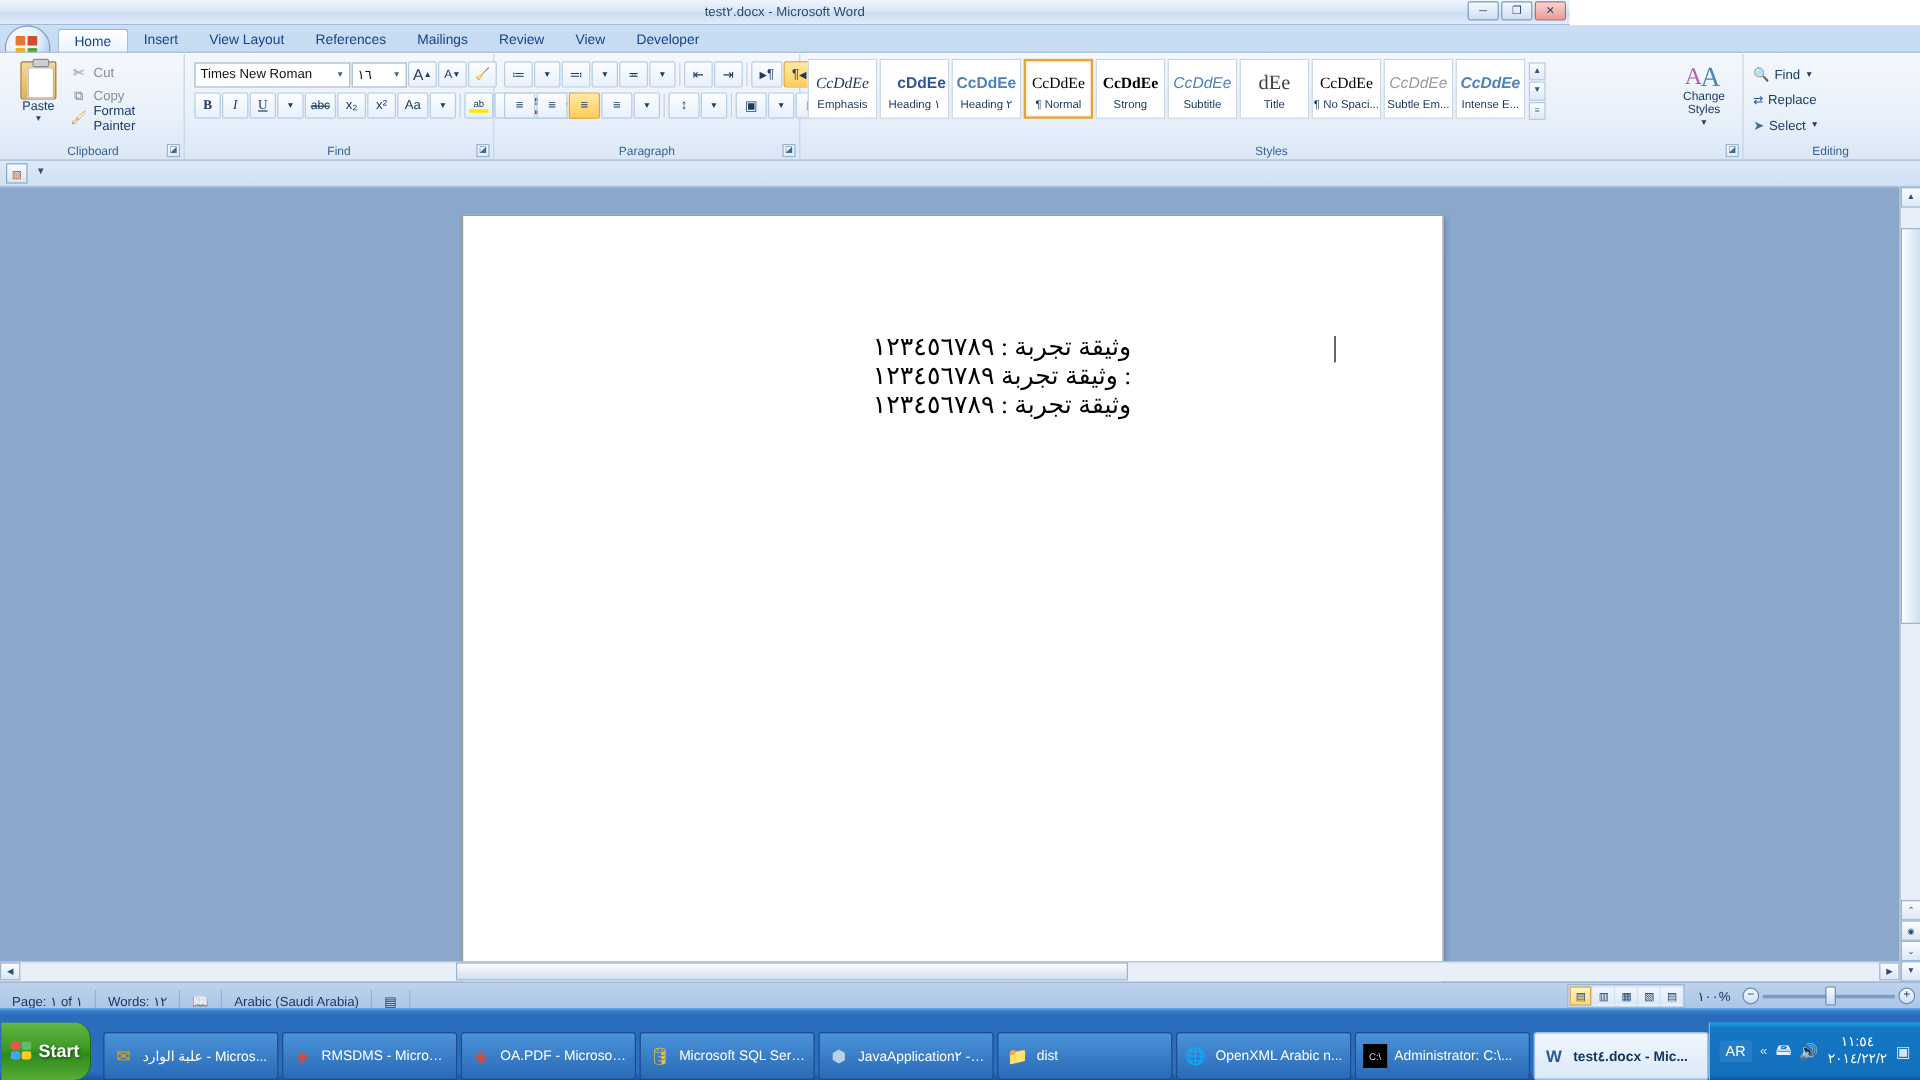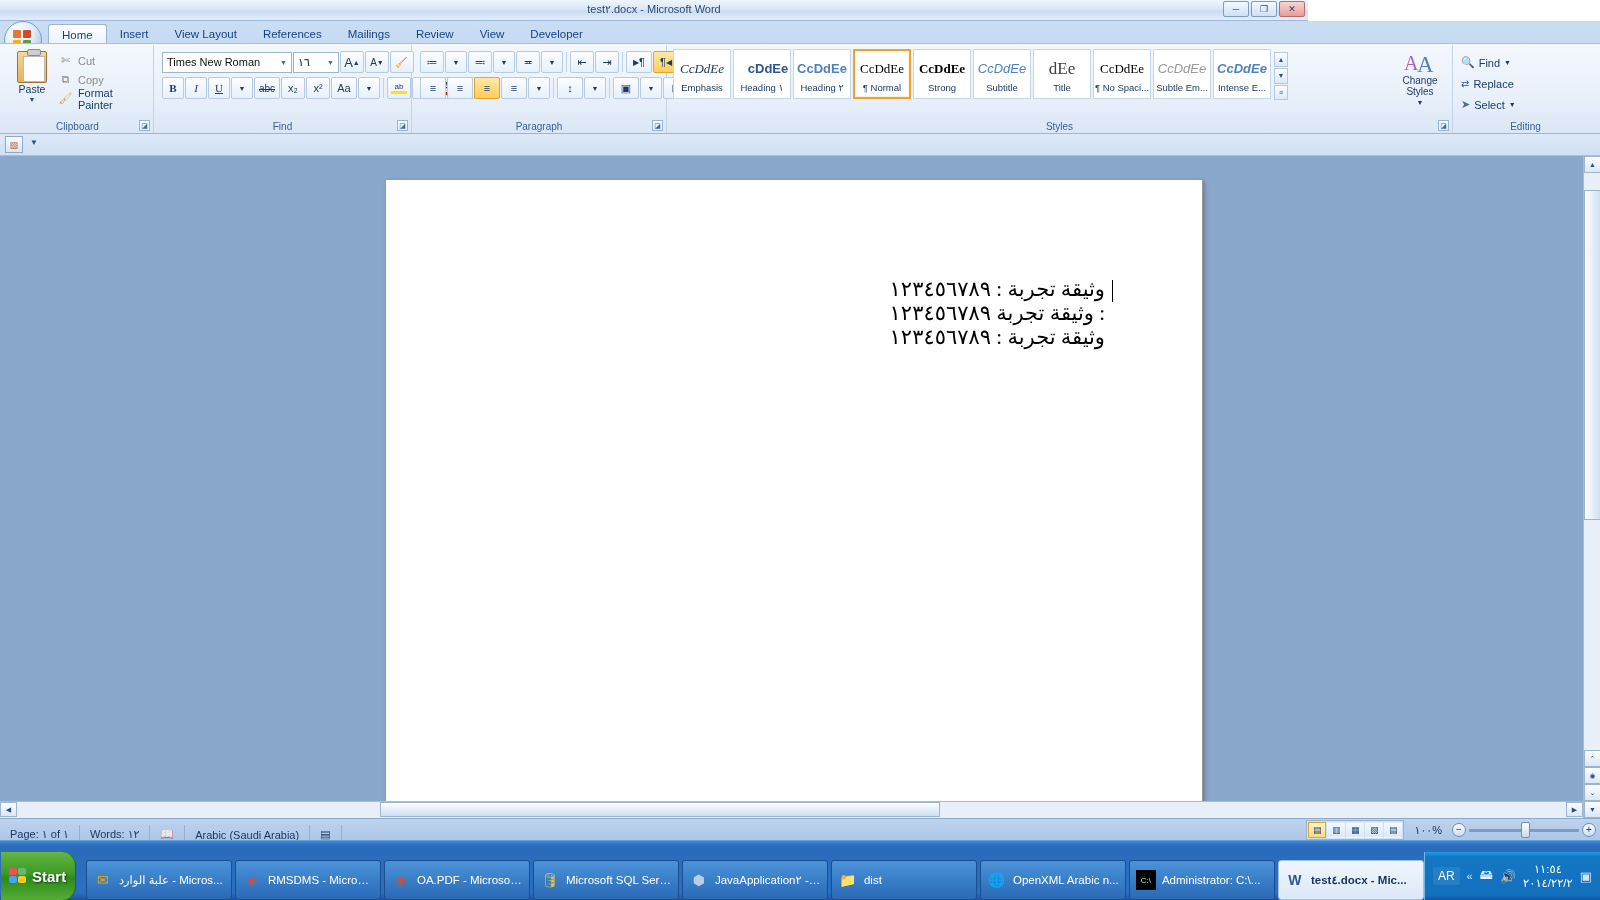--- a/index.html
+++ b/index.html
@@ -178,21 +178,21 @@
     position:absolute; left:385px; top:23px; width:818px; height:644px;
     background:#fff; border:1px solid #9a9a9a;
     box-shadow: 2px 2px 4px rgba(0,0,0,0.25);
   }
   .doc-text {
     position:absolute; right: 97px; top: 97px; width: 540px;
     direction: rtl; text-align: right;
     font-family: "Liberation Serif", serif; font-size: 21px; color:#000;
     line-height: 24px;
   }
-  .doc-line { white-space: nowrap; }
+  .doc-line { white-space: nowrap; text-align: center; }
   .caret {
     position:absolute; right:89px; top:100px; width:1px; height:22px; background:#000;
   }
 
   
   .vscroll {
     position:absolute; right:0; top:0; width:17px; height:662px;
     background:#e8eff8; border-left:1px solid #a8bdd6;
   }
   .vs-btn {

